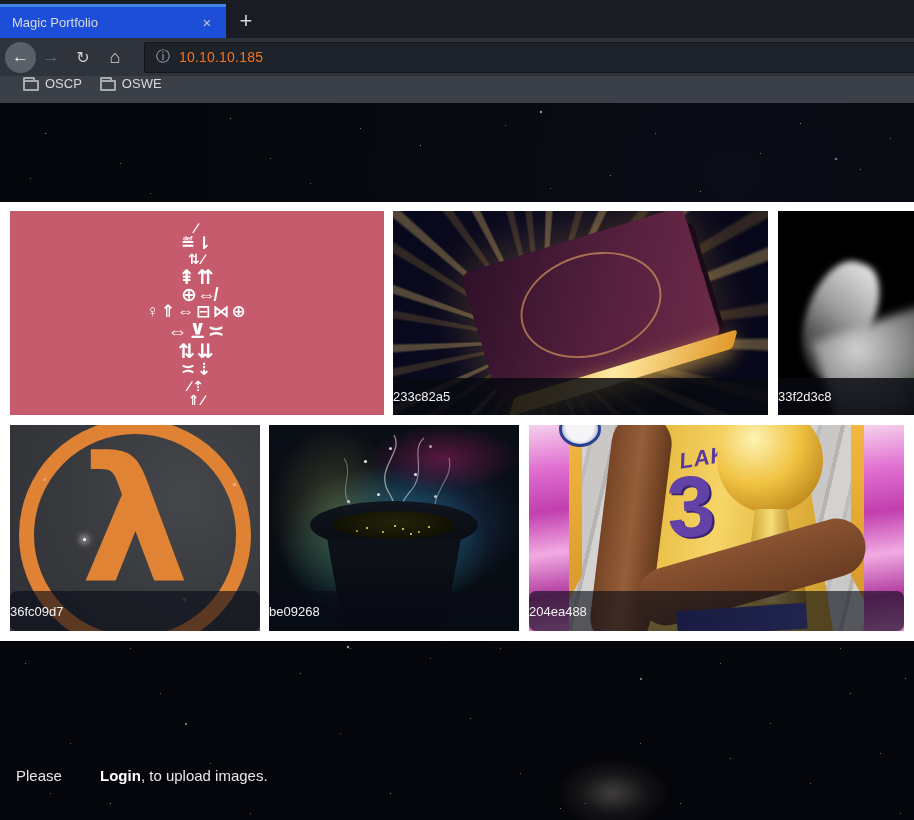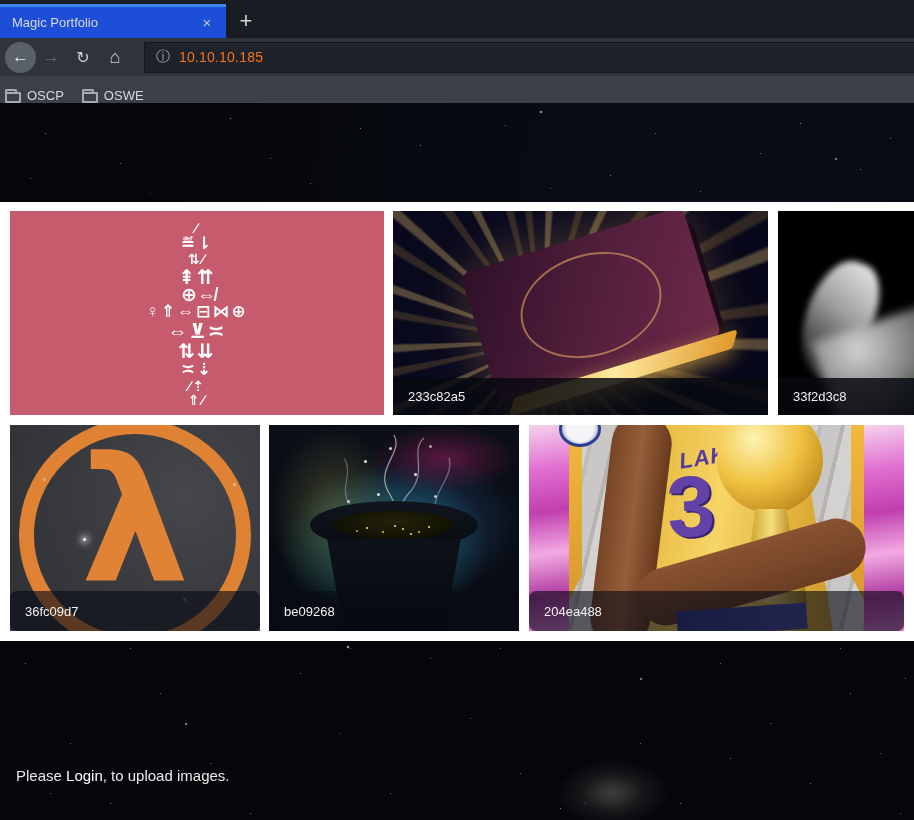--- a/index.html
+++ b/index.html
@@ -22,22 +22,22 @@
   .btn-back { width: 31px; height: 31px; border-radius: 50%; background: #5a6068; color: #eef0f2; font-size: 17px; }
   .btn-fwd  { width: 30px; font-size: 17px; color: #646a72; }
   .btn-reload { width: 30px; font-size: 16px; margin-left: 2px; }
   .btn-home { width: 30px; font-size: 18px; margin-left: 2px; }
   .urlbar { margin-left: 14px; flex: 1; height: 31px; background: #1e222b;
             border: 1px solid #14161c; border-right: none; border-radius: 2px 0 0 2px;
             display: flex; align-items: center; padding-left: 11px; }
   .info-icon { font-size: 14px; color: #a9aeb5; margin-right: 9px; }
   .url-text { font-size: 14px; color: #f97316; letter-spacing: .2px; }
 
-  .bookmarksbar { height: 27px; background: #3a3f48; display: flex; align-items: flex-end;
-                  padding-left: 5px; gap: 18px; }
+  .bookmarksbar { height: 27px; background: #3a3f48; display: flex; align-items: flex-start;
+                  padding-left: 23px; gap: 18px; }
   .bm-item { display: flex; align-items: center; gap: 6px; color: #d6d9dd; font-size: 13px; }
   .folder { width: 16px; height: 11px; border: 2px solid #a6abb1; border-radius: 1px; position: relative; margin-top: 3px; }
   .folder::before { content: ""; position: absolute; top: -5px; left: -2px; width: 8px; height: 3px;
                     border: 2px solid #a6abb1; border-bottom: none; border-radius: 2px 2px 0 0; }
 
   
   .page { position: relative; width: 914px; height: 717px; overflow: hidden;
           background: radial-gradient(ellipse at 80% 10%, #0a0d16 0%, #05060b 60%), #05060b; }
   .stars-a { position: absolute; top: 0; left: 0; width: 1px; height: 1px; background: transparent; border-radius: 50%;
     box-shadow: 45px 30px rgba(255,255,255,.75), 120px 60px rgba(255,255,255,.55), 230px 15px rgba(255,255,255,.7),
@@ -67,21 +67,21 @@
   
   .gallery { position: absolute; left: 0; top: 99px; width: 914px; height: 439px; background: #ffffff; }
   .card { position: absolute; overflow: hidden; background: #111; }
   .card-1 { left: 10px;  top: 9px;   width: 374px; height: 204px; }
   .card-2 { left: 393px; top: 9px;   width: 375px; height: 204px; }
   .card-3 { left: 778px; top: 9px;   width: 375px; height: 204px; }
   .card-4 { left: 10px;  top: 223px; width: 250px; height: 206px; }
   .card-5 { left: 269px; top: 223px; width: 250px; height: 206px; }
   .card-6 { left: 529px; top: 223px; width: 375px; height: 206px; }
   .caption { position: absolute; left: 0; right: 0; bottom: 0; display: flex; align-items: center;
-             padding-left: 15px; color: #f2f2f2; font-size: 13px; z-index: 5; }
+             color: #f2f2f2; font-size: 13px; z-index: 5; }
   .cap-r1 { height: 37px; background: rgba(7,9,17,.84); }
   .cap-r2 { height: 40px; background: rgba(8,12,22,.62); border-radius: 7px; }
 
   
   .art-magic { width: 100%; height: 100%; background: #c65b6e;
                display: flex; flex-direction: column; align-items: center; justify-content: center;
                color: #fff; text-align: center; padding-top: 2px; }
   .m-line { font-weight: bold; line-height: 1.02; letter-spacing: 2px; }
   .m-s { font-size: 14px; } .m-m { font-size: 17px; } .m-l { font-size: 20px; }
   .m-word-row { display: flex; align-items: center; line-height: .85; }
@@ -188,21 +188,21 @@
       background: linear-gradient(90deg, #c89f2b, #f7dc7a 50%, #b2861d);
       clip-path: polygon(16% 0, 84% 0, 100% 100%, 0 100%); z-index: 2; }
   .trophy-base { position: absolute; left: 206px; top: 136px; width: 72px; height: 42px;
       background: linear-gradient(90deg, #b78c21, #f2d279 50%, #a27816);
       clip-path: polygon(8% 0, 92% 0, 100% 100%, 0 100%); z-index: 2; }
   .shorts { position: absolute; left: 148px; top: 182px; width: 130px; height: 26px;
       background: linear-gradient(90deg, #33388a, #4a4fa8); transform: rotate(-4deg); z-index: 2; }
 
   
   .footer { position: absolute; left: 16px; top: 664px; font-size: 15px; color: #e9e7e4; z-index: 3; }
-  .footer b { color: #ffffff; font-weight: normal; }
+  .footer b { color: #ffffff; font-weight: bold; margin-left: 34px; }
 </style>
 </head>
 <body>
 
 <div class="tabbar">
   <div class="tab">
     <span class="tab-title">Magic Portfolio</span>
     <span class="tab-close">×</span>
   </div>
   <div class="newtab">

